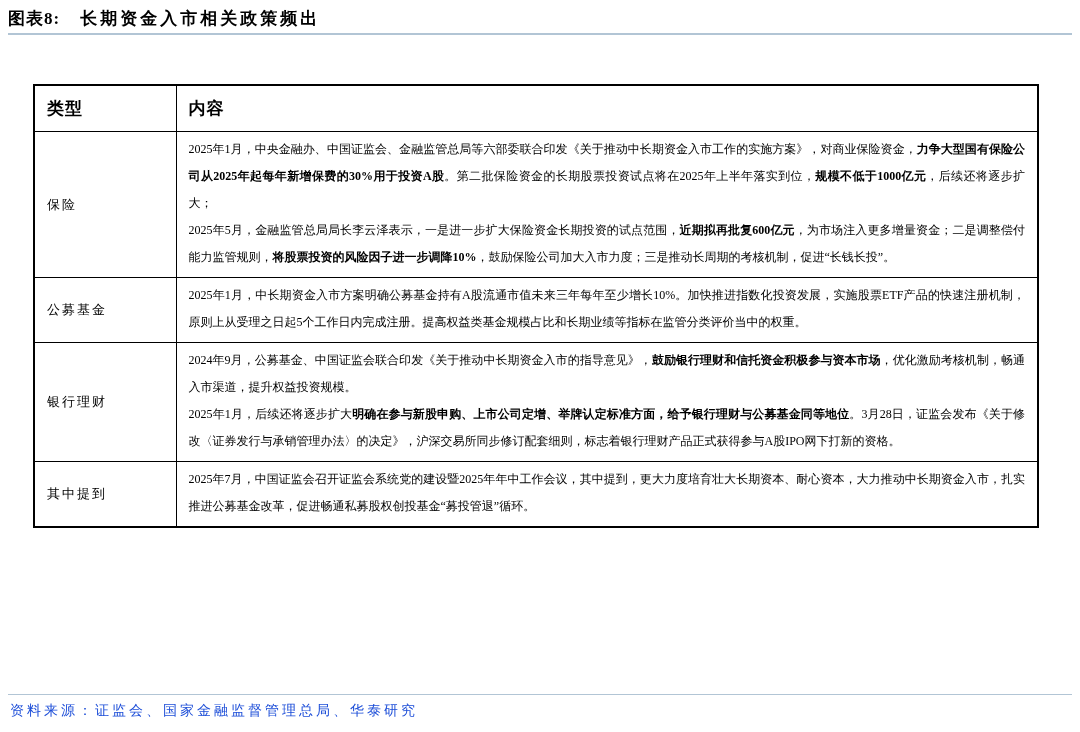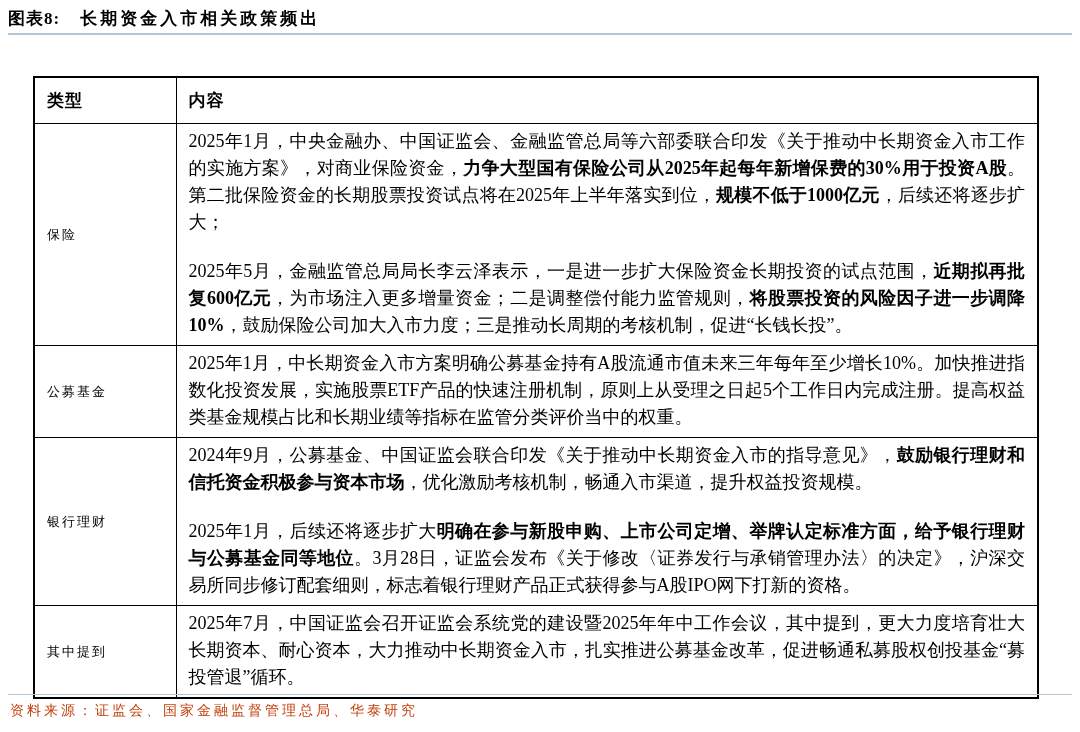--- a/index.html
+++ b/index.html
@@ -14,52 +14,52 @@
     font-size:17px; font-weight:bold; white-space:nowrap;
   }
   .fig-label { margin-right:20px; letter-spacing:1px; }
   .fig-title { letter-spacing:3px; }
 
   .top-rule {
     position:absolute; left:8px; width:1064px; top:33px; height:2px;
     background:#b2c5d5;
   }
 
-  .table-wrap { position:absolute; left:33px; top:76px; width:912px; }
+  .table-wrap { position:absolute; left:33px; top:84px; width:912px; }
   table.policy {
     border-collapse:collapse; width:100%; table-layout:fixed;
     border:2px solid #000;
   }
   table.policy th, table.policy td {
     border:1px solid #000;
   }
   th {
     text-align:left; font-size:17px; font-weight:bold;
     padding:11px 12px; letter-spacing:1px;
   }
   td.type-cell {
     font-size:13px; vertical-align:middle; padding:6px 12px;
     letter-spacing:2px;
   }
   td.content-cell {
-    font-size:18px; line-height:27px; vertical-align:top;
+    font-size:12px; line-height:27px; vertical-align:top;
     padding:4px 12px 6px 12px;
     text-align:justify;
   }
   td.content-cell p { margin:0; }
-  td.content-cell p.para-gap { margin-top:22px; }
+  td.content-cell p.para-gap { }
   td.content-cell b { font-weight:bold; }
 
   .source-rule {
     position:absolute; left:8px; width:1064px; top:694px; height:1px;
     background:#b2c5d5;
   }
   .source-line {
     position:absolute; left:10px; top:702px;
-    font-size:14px; color:#c2410c; letter-spacing:3px;
+    font-size:14px; color:#1d4ed8; letter-spacing:3px;
   }
 </style>
 </head>
 <body>
 
 <div class="page">
 
   <div class="fig-header">
     <span class="fig-label">图表8:</span><span class="fig-title">长期资金入市相关政策频出</span>
   </div>

